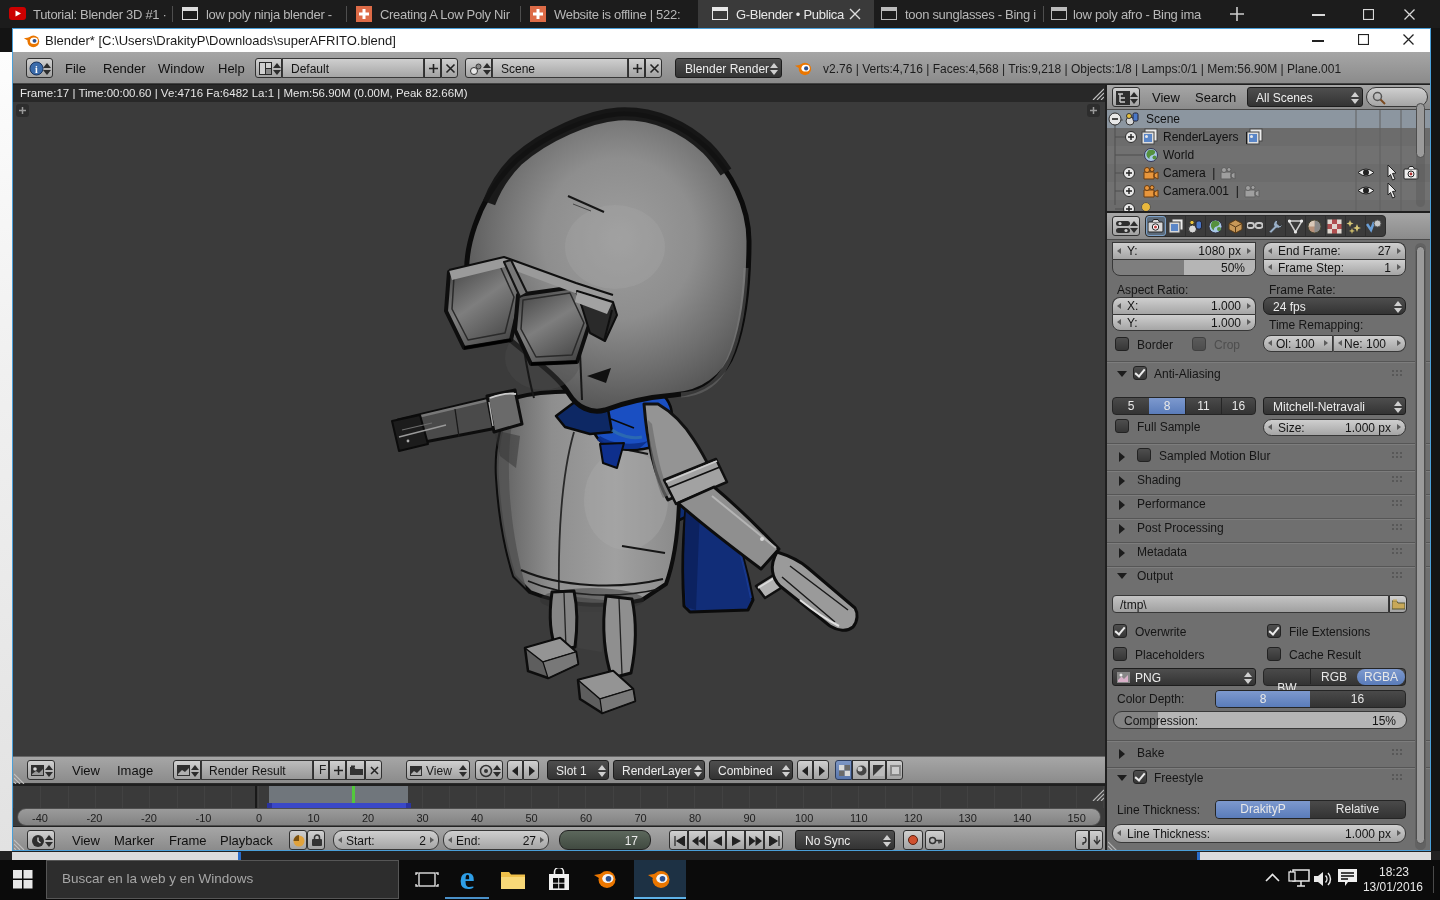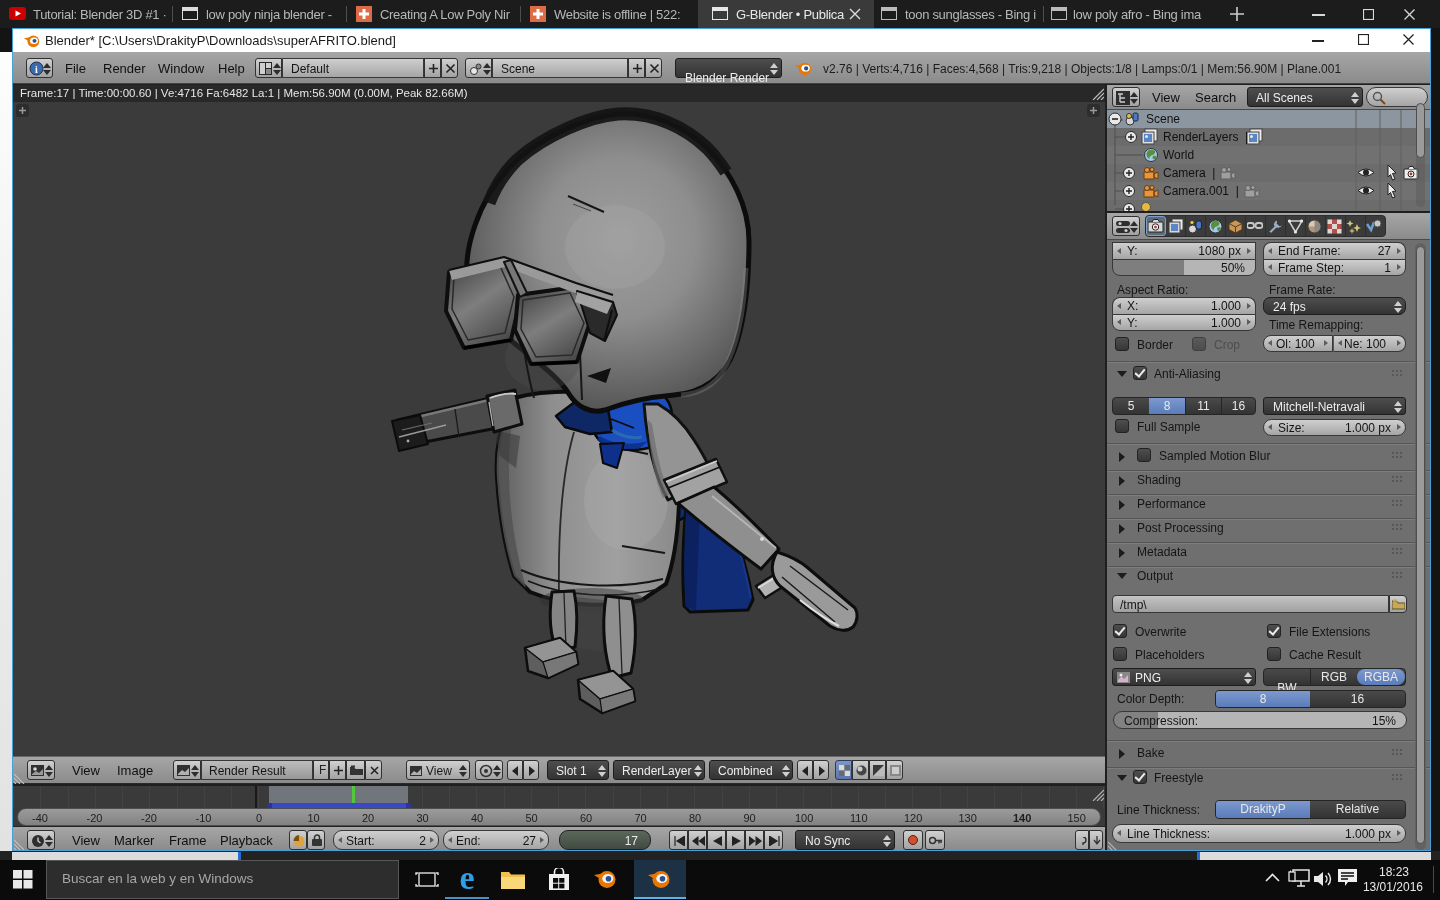--- a/index.html
+++ b/index.html
@@ -152,21 +152,21 @@
         <svg class="abs" style="left:3px;top:4px" width="11" height="11">
           <path d="M5.5 1 V10 M1 5.5 H10" stroke="#222" stroke-width="1.6"></path>
         </svg>
       </div>
   <div class="btn" style="left:632px;top:6px;width:17px;height:20px;border-radius:0 3px 3px 0;">
         <svg class="abs" style="left:3px;top:4px" width="11" height="11">
           <path d="M1.5 1.5 L9.5 9.5 M9.5 1.5 L1.5 9.5" stroke="#222" stroke-width="1.6"></path>
         </svg>
       </div>
   <div class="drop" style="left:662px;top:6px;width:107px;height:20px;">
-        <span style="position:absolute;left:9px;top:12px;">Blender Render</span>
+        <span style="position:absolute;left:9px;top:3px;">Blender Render</span>
         <span class="updn" style="right:3px;top:4px;color:#cfcfcf;"></span>
       </div>
   <svg class="abs" style="left:781px;top:7px" width="19" height="18" viewBox="0 0 20 18">
     <circle cx="11.5" cy="10" r="6.5" fill="#ea7600"></circle>
     <ellipse cx="12.2" cy="9.2" rx="4.4" ry="3.6" fill="#fff"></ellipse>
     <circle cx="12.8" cy="9.4" r="2.2" fill="#2a4f8f"></circle>
     <path d="M1 6.5 L10 5 L6 9.5 Z" fill="#ea7600"></path>
   </svg>
   <div class="menu" style="left:810px;top:10px;font-size:12px;color:#1c1c1c;">v2.76 | Verts:4,716 | Faces:4,568 | Tris:9,218 | Objects:1/8 | Lamps:0/1 | Mem:56.90M | Plane.001</div>
 </div>
@@ -421,21 +421,21 @@
     <span class="abs" style="left:453px;top:3px;">40</span>
         <span class="abs" style="left:507.5px;top:3px;">50</span>
     <span class="abs" style="left:562px;top:3px;">60</span>
         <span class="abs" style="left:616.5px;top:3px;">70</span>
     <span class="abs" style="left:671px;top:3px;">80</span>
         <span class="abs" style="left:725.5px;top:3px;">90</span>
     <span class="abs" style="left:777px;top:3px;">100</span>
         <span class="abs" style="left:832px;top:3px;">110</span>
     <span class="abs" style="left:886px;top:3px;">120</span>
         <span class="abs" style="left:940.5px;top:3px;">130</span>
-    <span class="abs" style="left:995px;top:3px;font-weight:bold;">140</span>
+    <span class="abs" style="left:995px;top:3px;">140</span>
         <span class="abs" style="left:1049.5px;top:3px;">150</span>
   </div>
   <svg class="abs" style="left:1077px;top:1px" width="14" height="14">
         <path d="M3 14 L14 3 M7 14 L14 7 M11 14 L14 11" stroke="#b5b5b5" stroke-width="1.2"></path>
       </svg>
 </div>
 <div class="abs hdr" id="tlhdr" style="left:13px;top:826px;width:1092px;height:24px;border-top:1px solid #222;">
   <div class="btn" style="left:14px;top:3px;width:28px;height:20px;">
     <svg class="abs" style="left:3px;top:3px" width="14" height="14">
           <circle cx="7" cy="7" r="6" fill="#2e2e2e"></circle>

